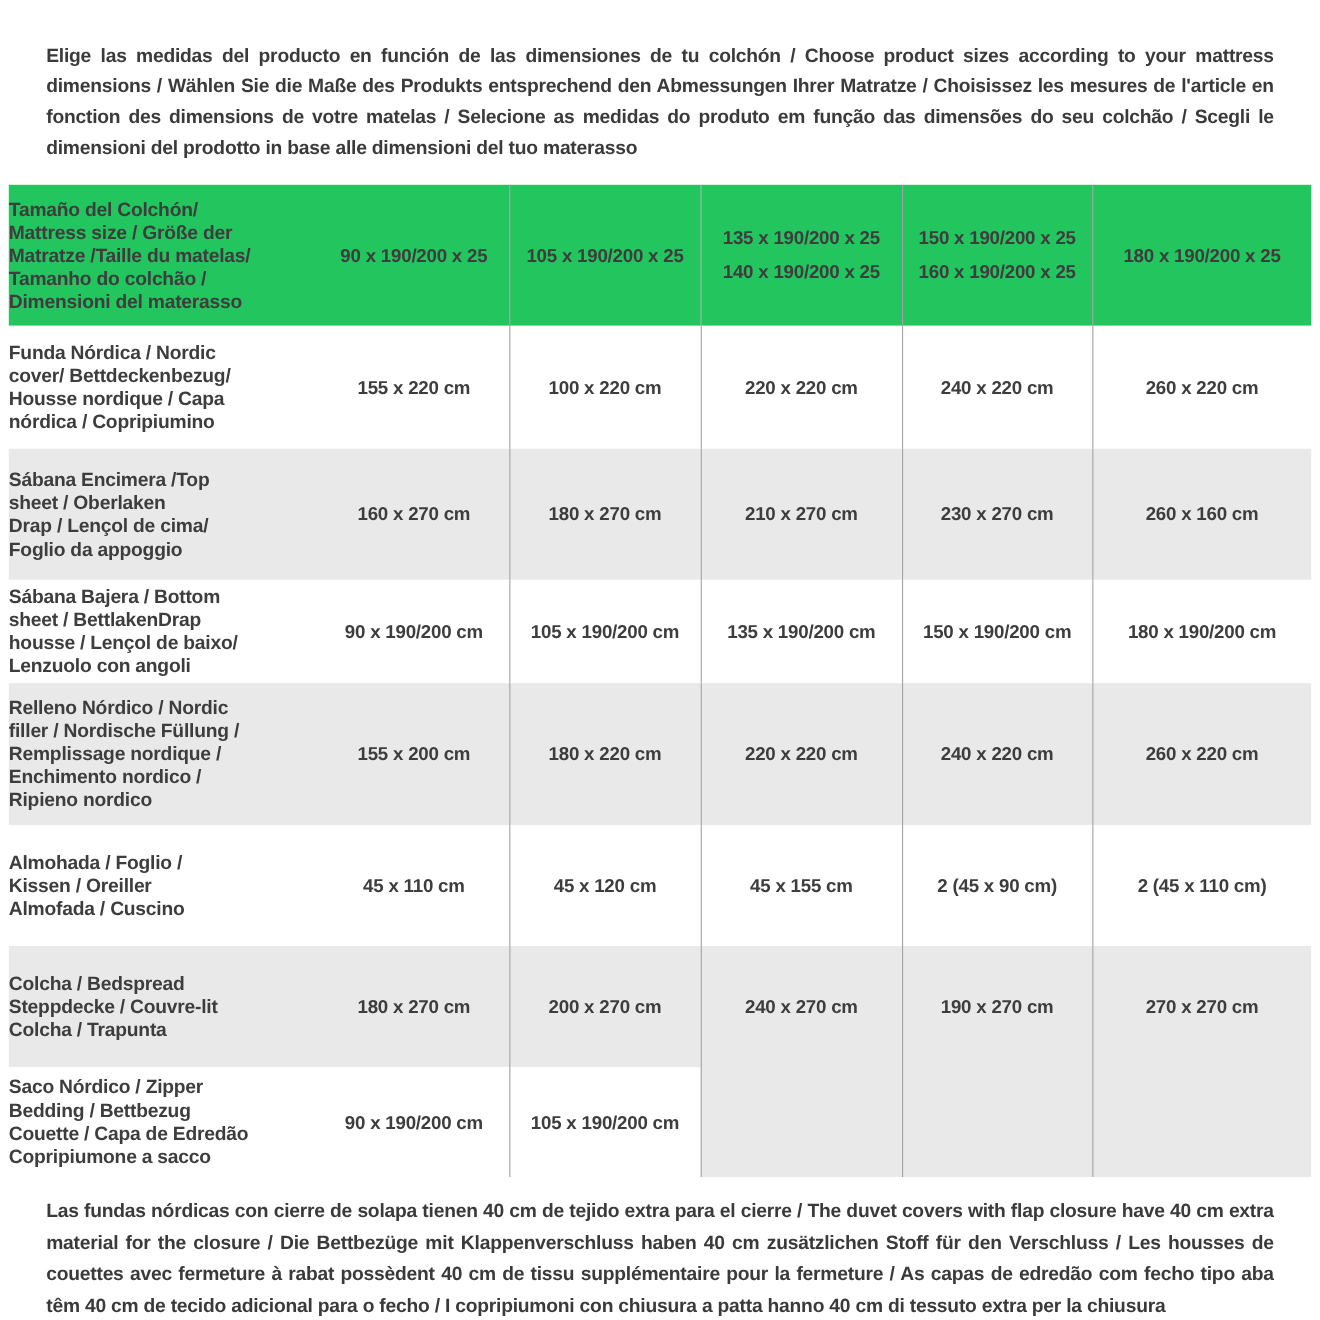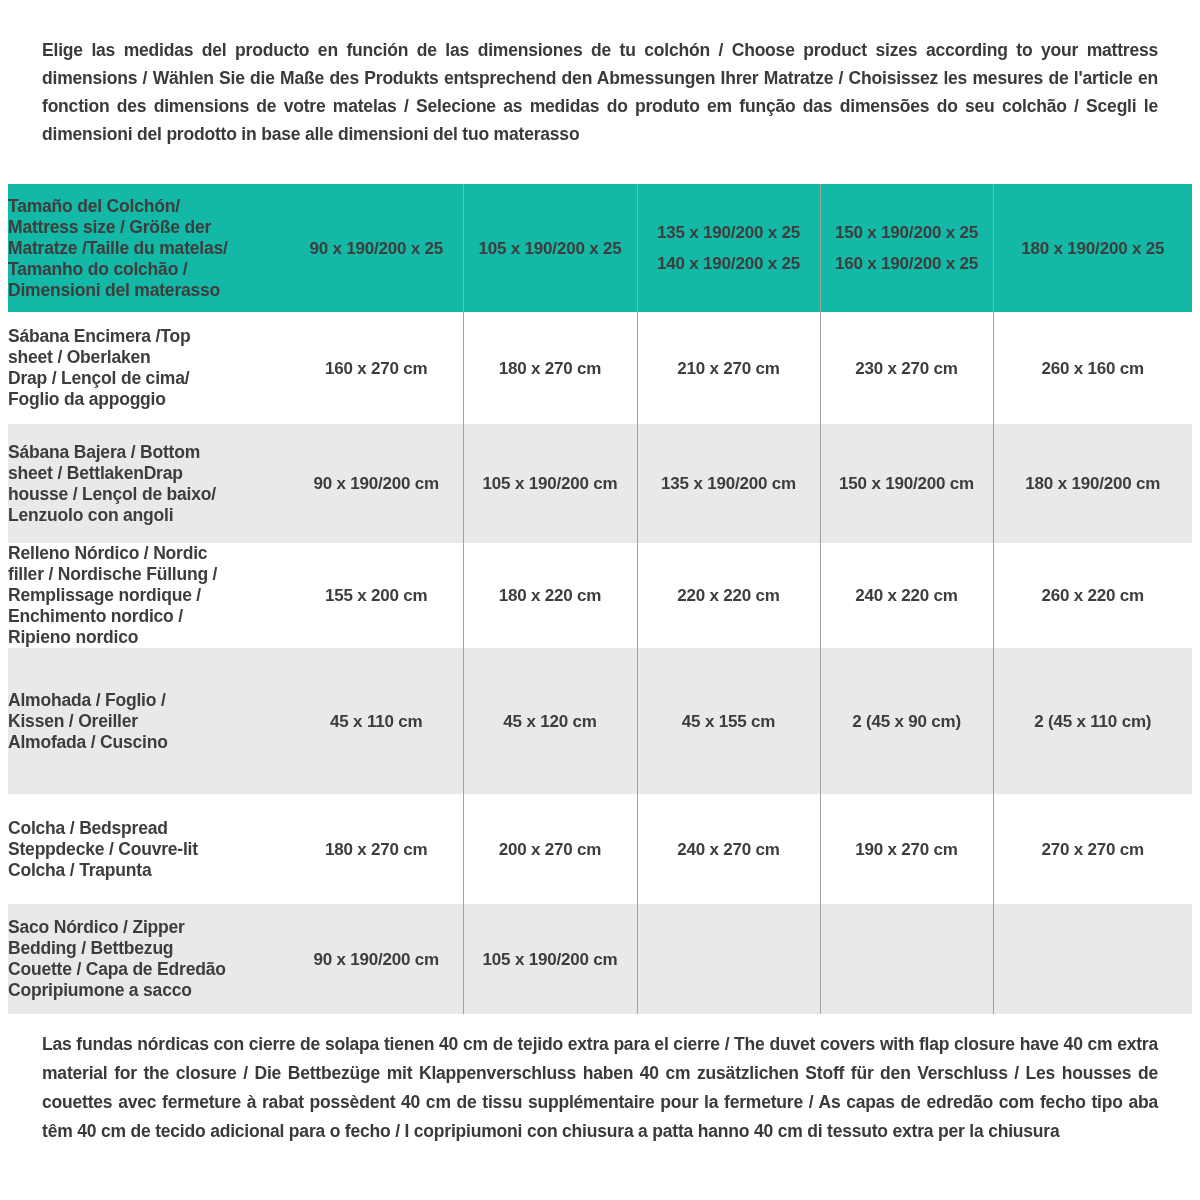--- a/index.html
+++ b/index.html
@@ -20,21 +20,21 @@
   }
   .intro, .footer-note {
     margin: 0 42px;
     font-size: 17.5px;
     font-weight: 700;
     line-height: 28px;
     text-align: justify;
     letter-spacing: -0.2px;
     color: #3a3a3a;
   }
-  .intro { margin-bottom: 36px; }
+  .intro { margin-bottom: 20px; }
   .footer-note { margin-top: 16px; line-height: 29px; }
 
   table.size-table {
     border-collapse: collapse;
     table-layout: fixed;
     width: 1184px;
     margin: 0 8px;
   }
   .size-table th, .size-table td {
     font-weight: 700;
@@ -52,26 +52,26 @@
   .value-cell {
     text-align: center;
     font-size: 17px;
     white-space: pre-line;
     line-height: 31px;
     letter-spacing: -0.2px;
   }
   .value-cell + .value-cell {
     border-left: 1px solid #a2a2a2;
   }
-  thead tr { background: #14b8a6; height: 128px; }
+  thead tr { background: #22c55e; height: 128px; }
   tbody tr:nth-child(even) { background: #e9e9e9; }
   tbody tr:nth-child(1) { height: 112px; }
   tbody tr:nth-child(2) { height: 119px; padding-left: 40px; }
   tbody tr:nth-child(3) { height: 94px; }
-  tbody tr:nth-child(4) { height: 146px; }
+  tbody tr:nth-child(4) { height: 129px; }
   tbody tr:nth-child(5) { height: 110px; }
   tbody tr:nth-child(6) { height: 110px; }
   tbody tr:nth-child(7) { height: 100px; }
   tbody td.shaded { background: #e9e9e9; }
 </style>
 </head>
 <body>
 
 <div class="page">
 
@@ -96,20 +96,31 @@
           <th class="value-cell">90 x 190/200 x 25</th>
           <th class="value-cell">105 x 190/200 x 25</th>
           <th class="value-cell">135 x 190/200 x 25
 140 x 190/200 x 25</th>
           <th class="value-cell">150 x 190/200 x 25
 160 x 190/200 x 25</th>
           <th class="value-cell">180 x 190/200 x 25</th>
         </tr>
     </thead>
     <tbody>
+        <tr>
+          <td class="label-cell">Funda Nórdica /  Nordic
+cover/ Bettdeckenbezug/
+Housse nordique  / Capa
+nórdica / Copripiumino</td>
+          <td class="value-cell">155 x 220 cm</td>
+          <td class="value-cell">100 x 220 cm</td>
+          <td class="value-cell">220 x 220 cm</td>
+          <td class="value-cell">240 x 220 cm</td>
+          <td class="value-cell">260 x 220 cm</td>
+        </tr>
         <tr>
           <td class="label-cell">Sábana Encimera /Top
 sheet / Oberlaken
 Drap / Lençol de cima/
 Foglio da appoggio</td>
           <td class="value-cell">160 x 270 cm</td>
           <td class="value-cell">180 x 270 cm</td>
           <td class="value-cell">210 x 270 cm</td>
           <td class="value-cell">230 x 270 cm</td>
           <td class="value-cell">260 x 160 cm</td>

